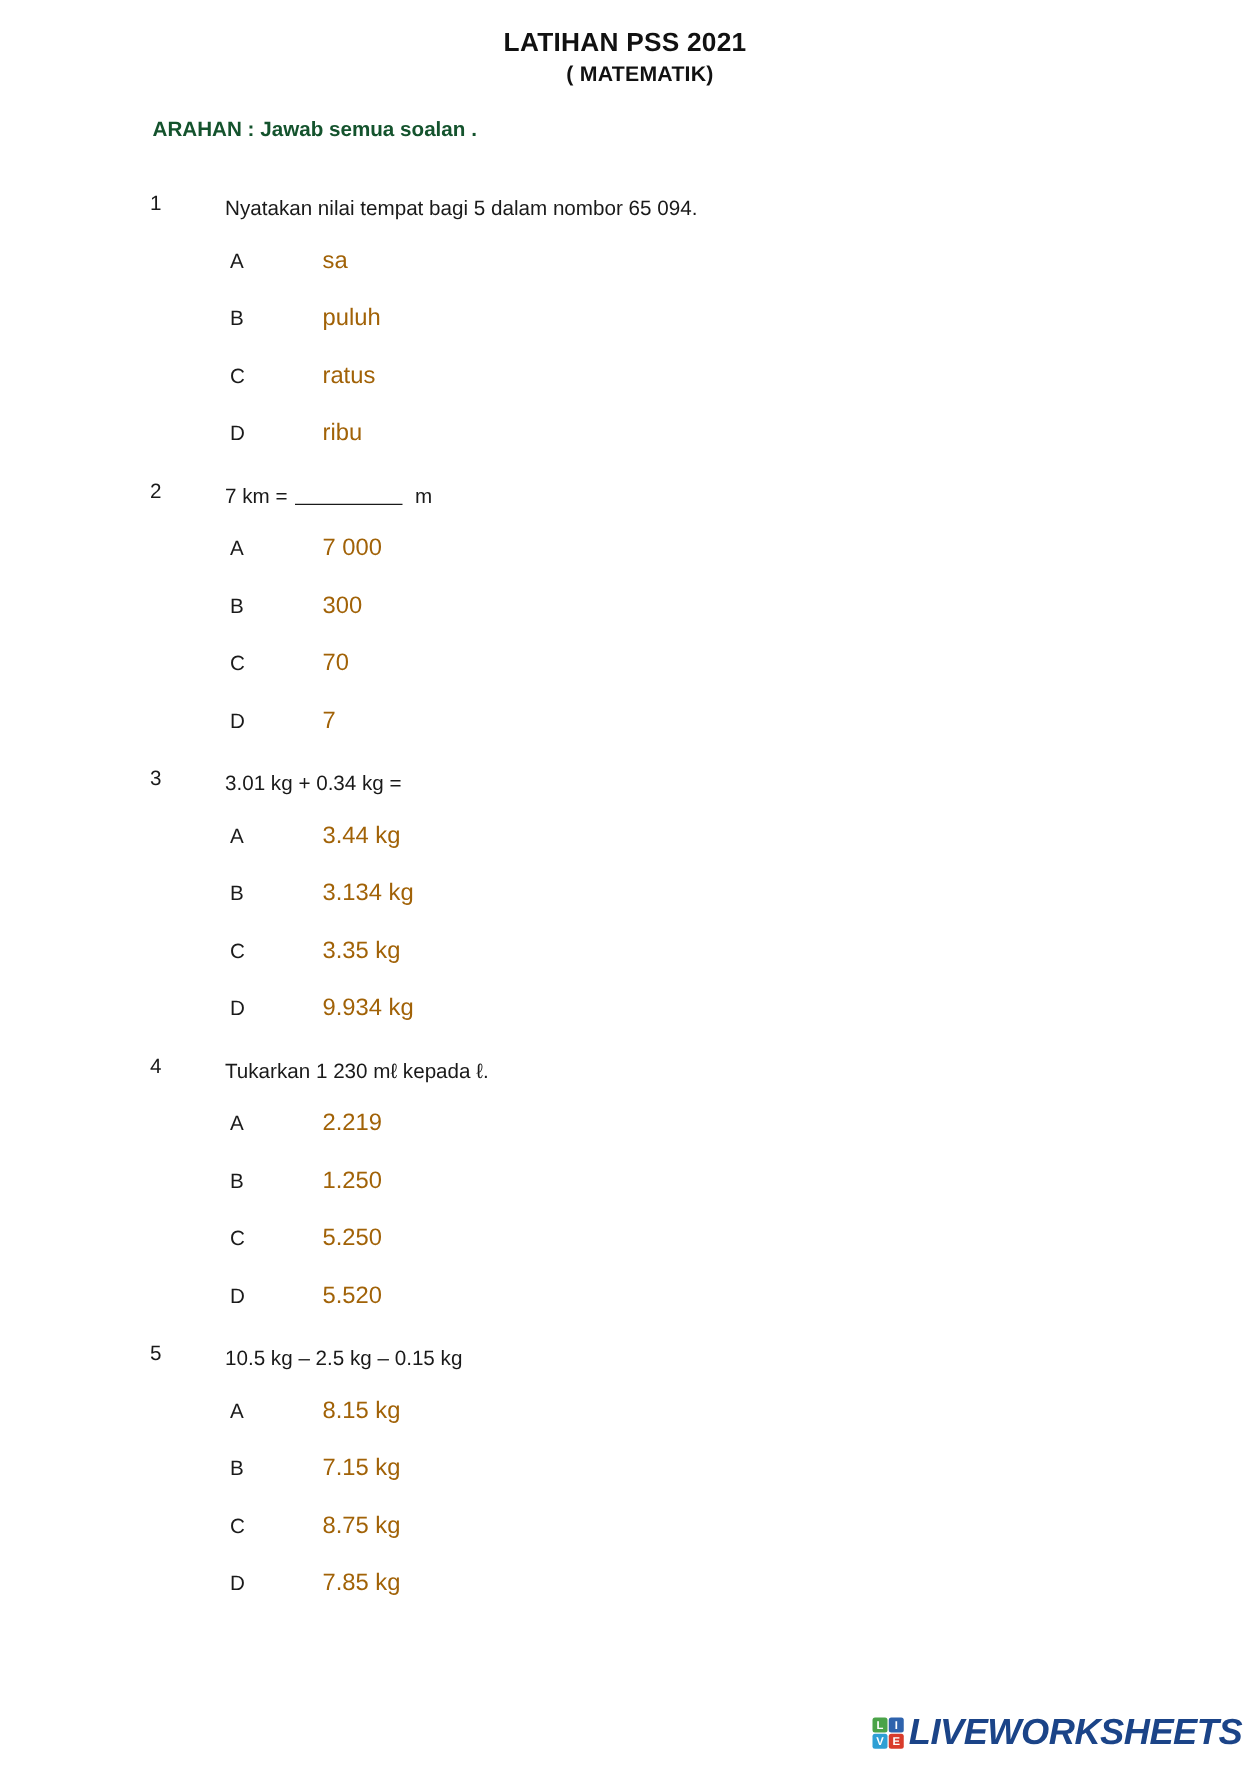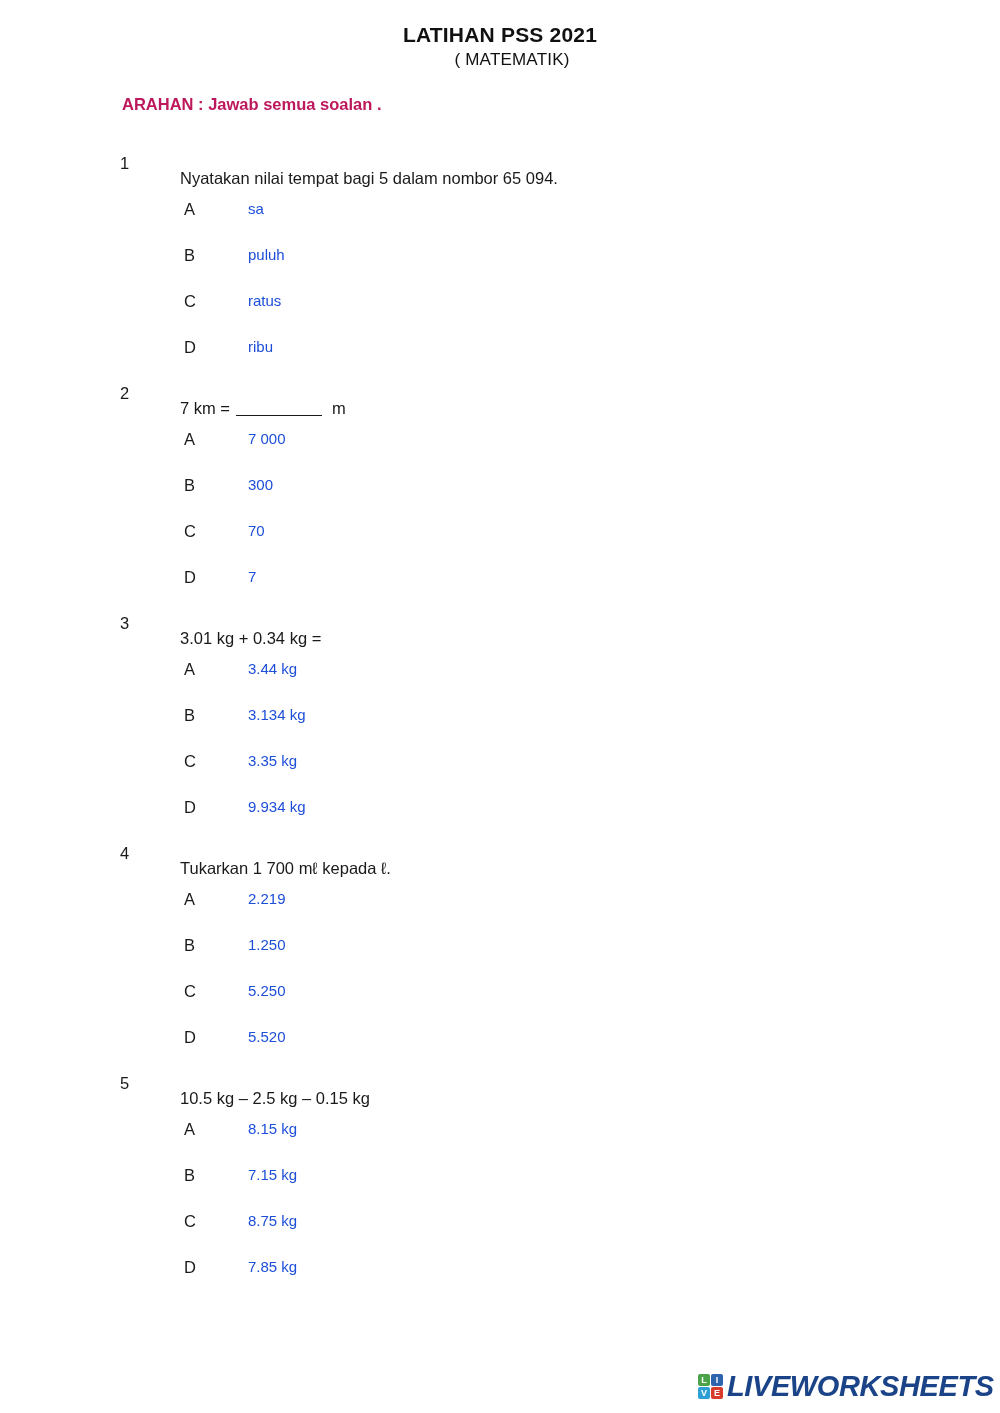--- a/index.html
+++ b/index.html
@@ -33,35 +33,35 @@
   }
   .title-main {
     font-size: 21px;
     font-weight: bold;
     letter-spacing: 0.2px;
     line-height: 26px;
     color: #111111;
   }
   .title-sub {
     font-size: 17px;
-    font-weight: normal;
+    font-weight: bold;
     letter-spacing: 0.2px;
     line-height: 24px;
     color: #111111;
     padding-left: 24px;
   }
 
   
   .instruction {
     position: absolute;
     left: 122px;
     top: 95px;
     font-size: 16.5px;
     font-weight: bold;
-    color: #be185d;
+    color: #14532d;
   }
 
   
   .questions {
     position: absolute;
     left: 0;
     top: 140px;
     width: 1000px;
   }
 
@@ -78,21 +78,21 @@
   .q-number {
     position: absolute;
     left: 120px;
     top: 0;
     font-size: 16.5px;
     color: #1a1a1a;
   }
   .q-text {
     position: absolute;
     left: 180px;
-    top: 15px;
+    top: 4px;
     font-size: 16.5px;
     color: #1a1a1a;
   }
   .q-text .blank {
     display: inline-block;
     width: 86px;
     border-bottom: 1.6px solid #1a1a1a;
     margin: 0 10px 0 6px;
     vertical-align: -2px;
   }
@@ -105,24 +105,24 @@
   }
   .opt-letter {
     position: absolute;
     left: 184px;
     top: 0;
     font-size: 16.5px;
     color: #1a1a1a;
   }
   .opt-text {
     position: absolute;
-    left: 248px;
+    left: 258px;
     top: 0;
-    font-size: 15px;
-    color: #1d4ed8;
+    font-size: 19px;
+    color: #a16207;
   }
 
   
   .footer-logo {
     position: absolute;
     left: 698px;
     top: 1368px;
     height: 36px;
     display: flex;
     align-items: center;
@@ -228,21 +228,21 @@
           <span class="opt-text">3.35 kg</span>
         </div>
         <div class="option-line">
           <span class="opt-letter">D</span>
           <span class="opt-text">9.934 kg</span>
         </div>
       </div>
       <div class="question-block">
         <div class="question-line">
           <span class="q-number">4</span>
-          <span class="q-text">Tukarkan 1 700 mℓ kepada ℓ.</span>
+          <span class="q-text">Tukarkan 1 230 mℓ kepada ℓ.</span>
         </div>
         <div class="option-line">
           <span class="opt-letter">A</span>
           <span class="opt-text">2.219</span>
         </div>
         <div class="option-line">
           <span class="opt-letter">B</span>
           <span class="opt-text">1.250</span>
         </div>
         <div class="option-line">

